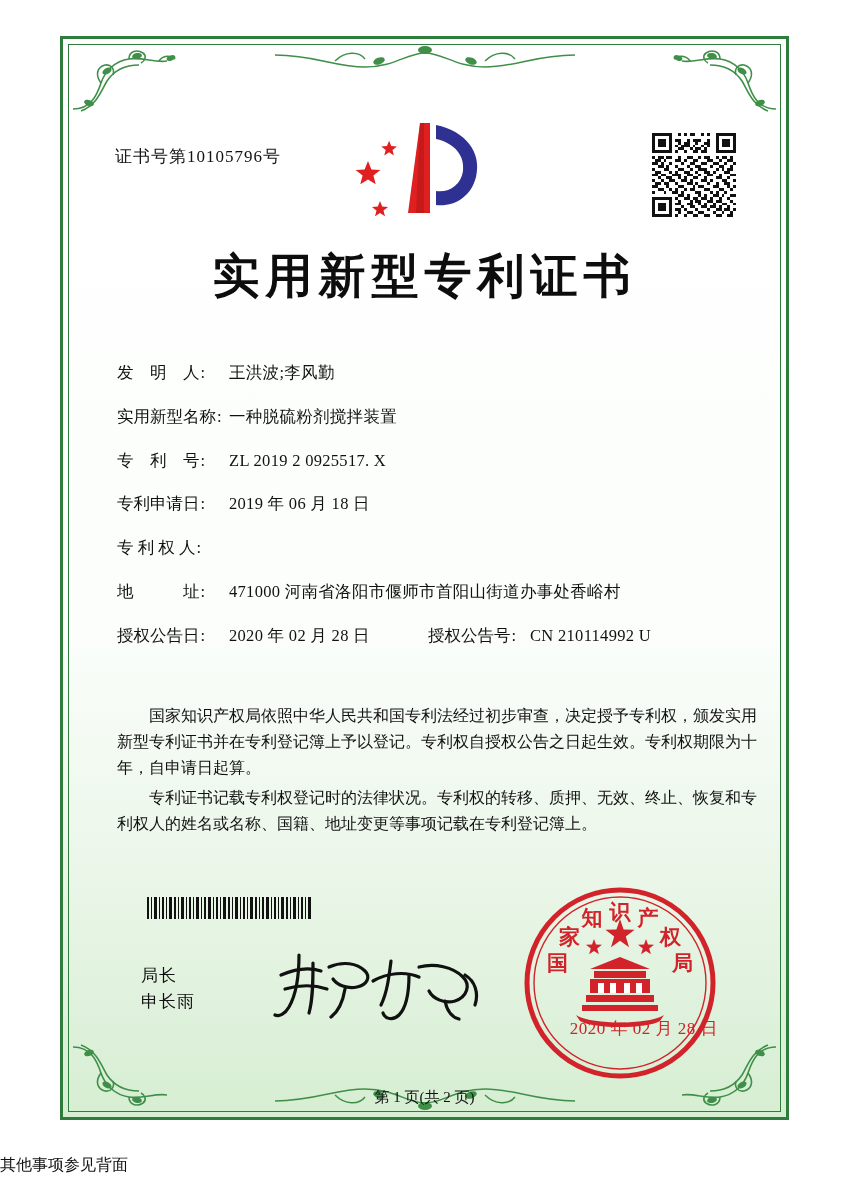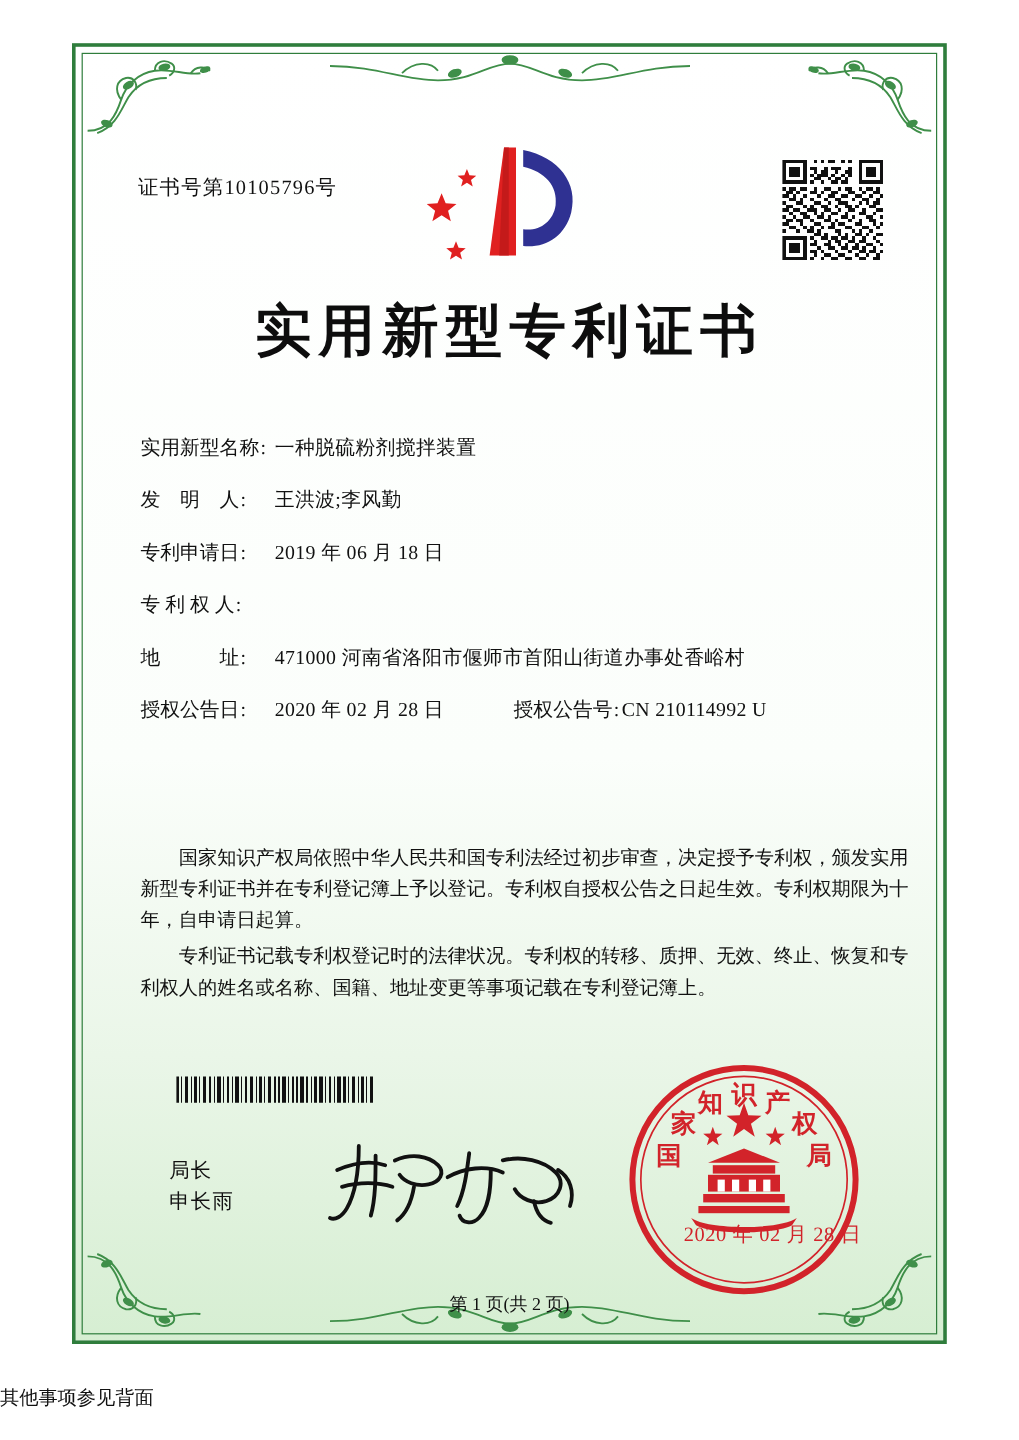--- a/index.html
+++ b/index.html
@@ -209,21 +209,21 @@
     font-size: 17px;
     color: #d2232a;
     letter-spacing: 0.5px;
     font-family: "Liberation Serif", serif;
   }
 
   
   .page-no {
     position: absolute;
     left: 0;
-    bottom: 14px;
+    bottom: 4px;
     width: 100%;
     text-align: center;
     font-size: 15px;
     color: #111;
   }
   .outside-note {
     position: absolute;
     left: 0;
     top: 1155px;
     width: 100%;
@@ -371,49 +371,53 @@
           <path d="M8 28h1v1h-1z M11 28h1v1h-1z M14 28h2v1h-2z M18 28h2v1h-2z M22 28h2v1h-2z M26 28h2v1h-2z"></path>
         </g>
       </svg>
     </div>
 
     <div class="title">实用新型专利证书</div>
 
     <div class="fields">
 
       <div class="frow">
+        <div class="flabel plain"><span>发　明　人</span><span class="fcolon">:</span></div>
+        <div class="fvalue">王洪波;李风勤</div>
+      </div>
+
+      <div class="frow">
         <div class="flabel plain"><span>实用新型名称</span><span class="fcolon">:</span></div>
         <div class="fvalue">一种脱硫粉剂搅拌装置</div>
       </div>
 
       <div class="frow">
-        <div class="flabel plain"><span>发　明　人</span><span class="fcolon">:</span></div>
-        <div class="fvalue">王洪波;李风勤</div>
-      </div>
-
+        <div class="flabel plain"><span>专　利　号</span><span class="fcolon">:</span></div>
+        <div class="fvalue">ZL 2019 2 0925517. X</div>
+      </div>
 
       <div class="frow">
         <div class="flabel plain"><span>专利申请日</span><span class="fcolon">:</span></div>
         <div class="fvalue">2019 年 06 月 18 日</div>
       </div>
 
       <div class="frow">
         <div class="flabel plain"><span>专 利 权 人</span><span class="fcolon">:</span></div>
       </div>
 
       <div class="frow">
         <div class="flabel plain"><span>地　　　址</span><span class="fcolon">:</span></div>
         <div class="fvalue">471000 河南省洛阳市偃师市首阳山街道办事处香峪村</div>
       </div>
 
       <div class="frow dual">
         <div class="flabel plain"><span>授权公告日</span><span class="fcolon">:</span></div>
         <div class="fvalue">2020 年 02 月 28 日</div>
         <div class="flabel plain second-label"><span>授权公告号</span><span class="fcolon">:</span></div>
-        <div class="fvalue" style="flex:0 0 auto; margin-left:0;">CN 210114992 U</div>
+        <div class="fvalue" style="flex:0 0 auto; margin-left:12px;">CN 210114992 U</div>
       </div>
     </div>
 
     <div class="paras">
       <p>国家知识产权局依照中华人民共和国专利法经过初步审查，决定授予专利权，颁发实用新型专利证书并在专利登记簿上予以登记。专利权自授权公告之日起生效。专利权期限为十年，自申请日起算。</p>
       <p>专利证书记载专利权登记时的法律状况。专利权的转移、质押、无效、终止、恢复和专利权人的姓名或名称、国籍、地址变更等事项记载在专利登记簿上。</p>
     </div>
 
     <svg class="barcode" viewBox="0 0 166 22" shape-rendering="crispEdges">
       <rect width="166" height="22" fill="#ffffff" opacity="0"></rect>

